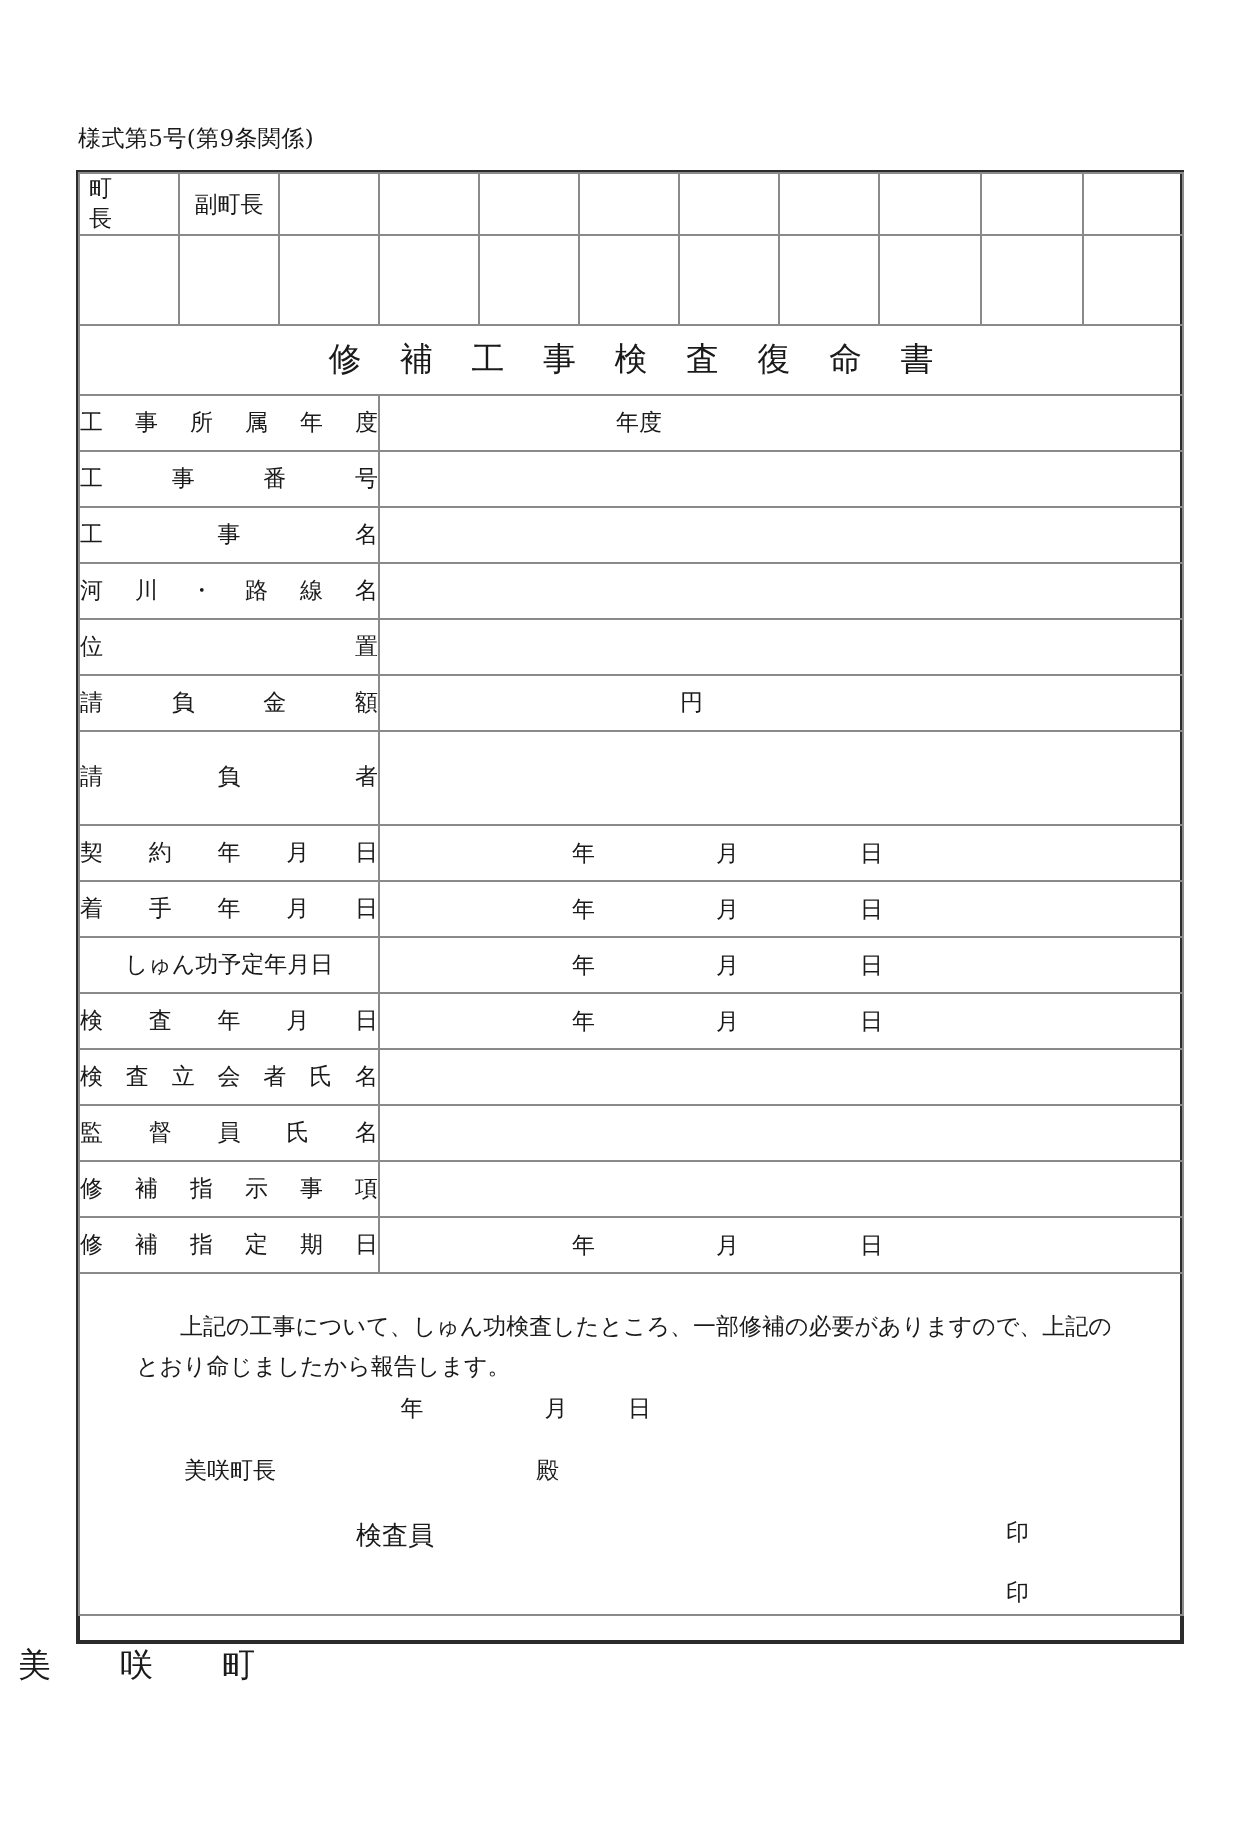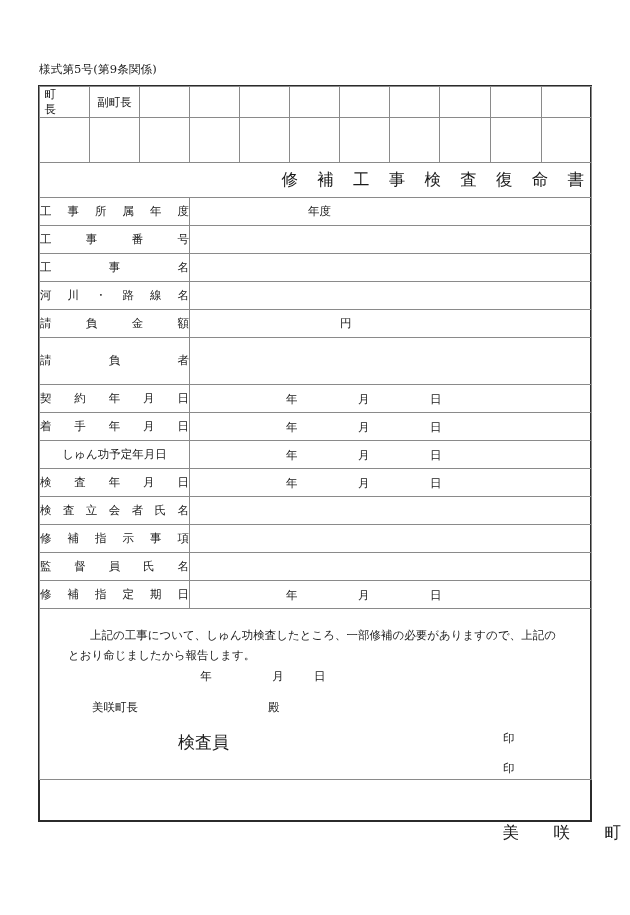--- a/index.html
+++ b/index.html
@@ -81,21 +81,21 @@
     display: inline-block;
     width: 40px;
     text-align: justify;
     text-align-last: justify;
     font-size: 11.5px;
   }
 
   
   .title-row td {
     height: 34px;
-    text-align: right;
+    text-align: center;
   }
   .doc-title {
     font-size: 16.5px;
     letter-spacing: 7px;
     padding-left: 7px;
     font-weight: normal;
   }
 
   
   .lbl {
@@ -192,42 +192,42 @@
   .stmt-dono {
     position: absolute;
     left: 228px;
     top: 91px;
     font-size: 11.5px;
   }
   .stmt-inspector {
     position: absolute;
     left: 138px;
     top: 122px;
-    font-size: 17px;
+    font-size: 13px;
   }
   .stmt-seal1 {
     position: absolute;
     left: 463px;
     top: 122px;
     font-size: 11.5px;
   }
   .stmt-seal2 {
     position: absolute;
     left: 463px;
     top: 152px;
     font-size: 11.5px;
   }
 
   
   .footer-town {
     position: absolute;
     left: 0;
     top: 822px;
     width: 630px;
-    text-align: right;
+    text-align: left;
     font-size: 16.5px;
     letter-spacing: 9px;
     padding-left: 9px;
     box-sizing: border-box;
   }
 </style>
 </head>
 <body>
 
 <div class="page">
@@ -331,20 +331,26 @@
         <td class="val r-std" colspan="8"></td>
       </tr>
 
       <tr>
         <td class="lbl r-std" colspan="3">
           <span class="lbl-inner">河 川 ・ 路 線 名</span>
         </td>
         <td class="val r-std" colspan="8"></td>
       </tr>
 
+      <tr>
+        <td class="lbl r-std" colspan="3">
+          <span class="lbl-inner">位 置</span>
+        </td>
+        <td class="val r-std" colspan="8"></td>
+      </tr>
 
       <tr>
         <td class="lbl r-std" colspan="3">
           <span class="lbl-inner">請 負 金 額</span>
         </td>
         <td class="val r-std" colspan="8">
           <span class="yen-val">円</span>
         </td>
       </tr>
 
@@ -409,28 +415,28 @@
 
       <tr>
         <td class="lbl r-std" colspan="3">
           <span class="lbl-inner">検 査 立 会 者 氏 名</span>
         </td>
         <td class="val r-std" colspan="8"></td>
       </tr>
 
       <tr>
         <td class="lbl r-std" colspan="3">
+          <span class="lbl-inner">監 督 員 氏 名</span>
+        </td>
+        <td class="val r-std" colspan="8"></td>
+      </tr>
+
+      <tr>
+        <td class="lbl r-std" colspan="3">
           <span class="lbl-inner">修 補 指 示 事 項</span>
-        </td>
-        <td class="val r-std" colspan="8"></td>
-      </tr>
-
-      <tr>
-        <td class="lbl r-std" colspan="3">
-          <span class="lbl-inner">監 督 員 氏 名</span>
         </td>
         <td class="val r-std" colspan="8"></td>
       </tr>
 
       <tr>
         <td class="lbl r-std" colspan="3">
           <span class="lbl-inner">修 補 指 定 期 日</span>
         </td>
         <td class="val r-std" colspan="8">
           <span class="ymd">

